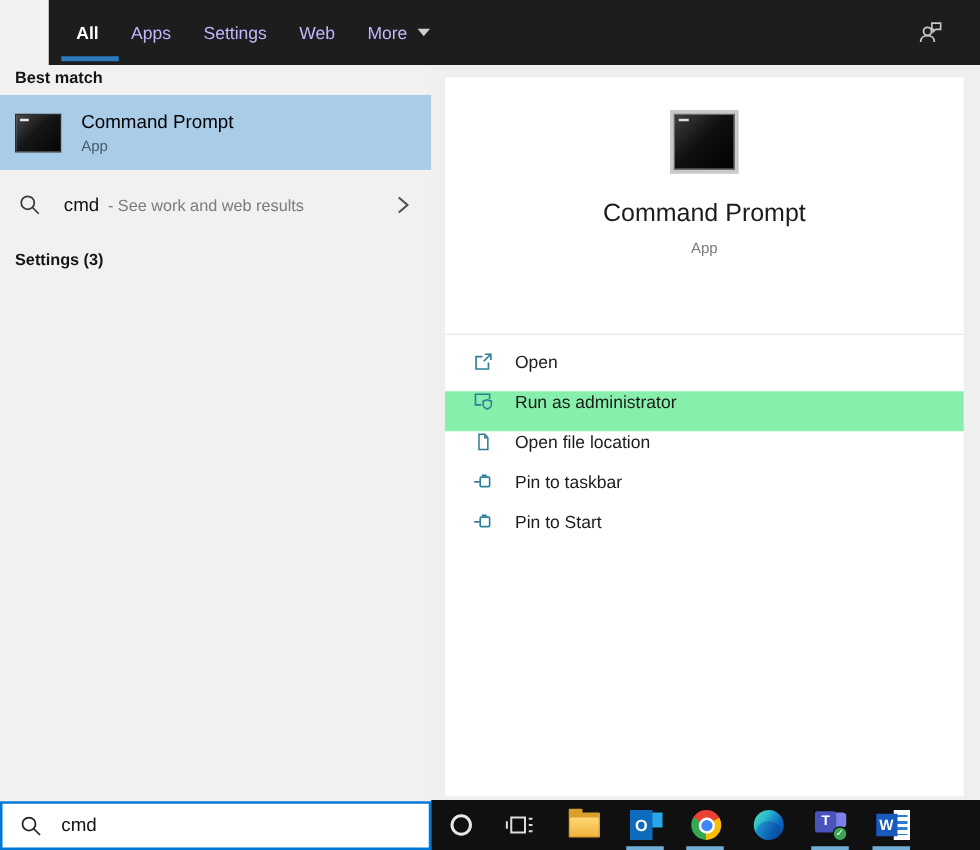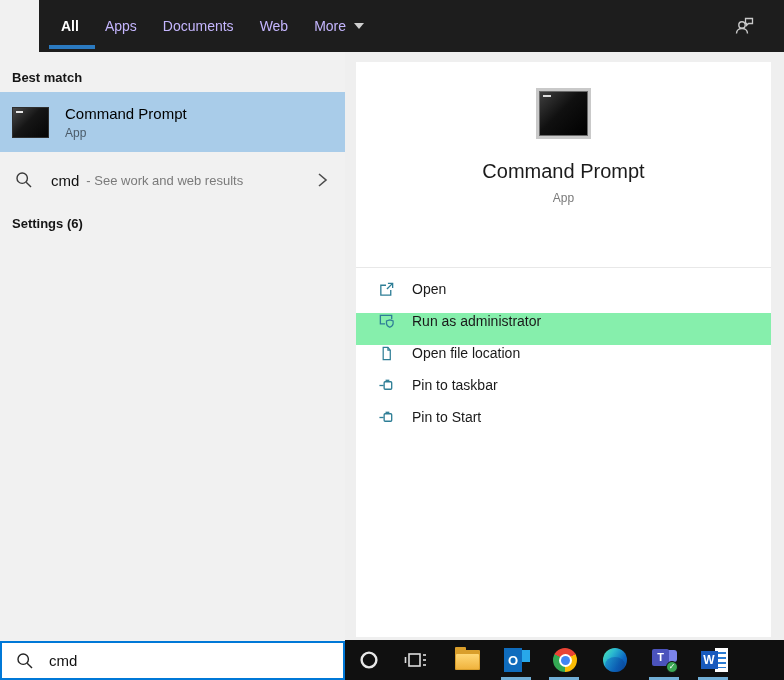--- a/index.html
+++ b/index.html
@@ -16,21 +16,21 @@
   .caret { width:0; height:0; border-left:5px solid transparent; border-right:5px solid transparent; border-top:6px solid #cfcfcf; margin-left:8px; }
   .topbar-right { position:absolute; right:18px; top:0; height:52px; display:flex; align-items:center; gap:24px; }
 
   
   .left-panel { position:absolute; left:0; top:52px; width:345px; height:589px; background:#f1f1f1; }
   .right-region { position:absolute; left:345px; top:52px; width:439px; height:588px; background:#efefef; }
   .right-card { position:absolute; left:11px; top:10px; width:415px; height:575px; background:#ffffff; }
 
   
   .section-header { margin:0 12px; font-size:13px; font-weight:700; color:#151515; }
-  .sh-best { padding-top:18px; }
+  .sh-best { padding-top:2px; }
   .sh-web  { margin-top:15px; }
   .sh-settings { margin-top:16px; }
   .best-row { margin-top:7px; height:60px; background:#a9cce9; display:flex; align-items:center; padding-left:12px; cursor:default; }
   .cmd-icon-sm { width:37px; height:31px; background:linear-gradient(135deg,#4a4a4a 0%,#161616 45%,#050505 100%); border:1px solid #2e2e2e; position:relative; flex:0 0 auto; }
   .cmd-icon-sm::after { content:""; position:absolute; left:3px; top:3px; width:7px; height:2px; background:#e8e8e8; box-shadow:0 3px 0 -1px #bdbdbd; }
   .best-texts { margin-left:16px; }
   .best-title { font-size:15px; color:#000000; }
   .best-sub { font-size:12px; color:#4b5b69; margin-top:4px; }
   .web-row { margin-top:8px; height:40px; display:flex; align-items:center; padding-left:14px; position:relative; cursor:default; }
   .web-query { font-size:15px; color:#111111; margin-left:17px; }
@@ -83,21 +83,21 @@
 </style>
 </head>
 <body>
 
 <div id="app">
 
   <div class="topbar">
     <div class="tabs">
       <div class="tab active">All</div>
       <div class="tab">Apps</div>
-      <div class="tab">Documents</div>
+      <div class="tab">Settings</div>
       <div class="tab">Web</div>
       <div class="tab">
         <span>More</span>
         <span class="caret"></span>
       </div>
     </div>
     <div class="tab-underline"></div>
     <div class="topbar-right">
       <svg width="24" height="24" viewBox="0 0 24 24">
         <circle cx="9" cy="11" r="3.2" fill="none" stroke="#c9c9c9" stroke-width="1.4"></circle>
@@ -129,21 +129,21 @@
         <circle cx="8.2" cy="8.2" r="5.2" fill="none" stroke="#3a3a3a" stroke-width="1.4"></circle>
         <line x1="12.2" y1="12.2" x2="17" y2="17" stroke="#3a3a3a" stroke-width="1.4"></line>
       </svg>
       <span class="web-query">cmd</span>
       <span class="web-hint">- See work and web results</span>
       <svg class="web-chevron" width="14" height="16" viewBox="0 0 14 16">
         <polyline points="4,2 11,8 4,14" fill="none" stroke="#4d4d4d" stroke-width="1.6"></polyline>
       </svg>
     </div>
 
-    <div class="section-header sh-settings">Settings (6)</div>
+    <div class="section-header sh-settings">Settings (3)</div>
   </div>
 
   <div class="right-region">
     <div class="right-card">
 
       <div class="app-header">
         <div class="cmd-icon-lg">
             <div class="face"></div>
           </div>
         <div class="app-title">Command Prompt</div>

